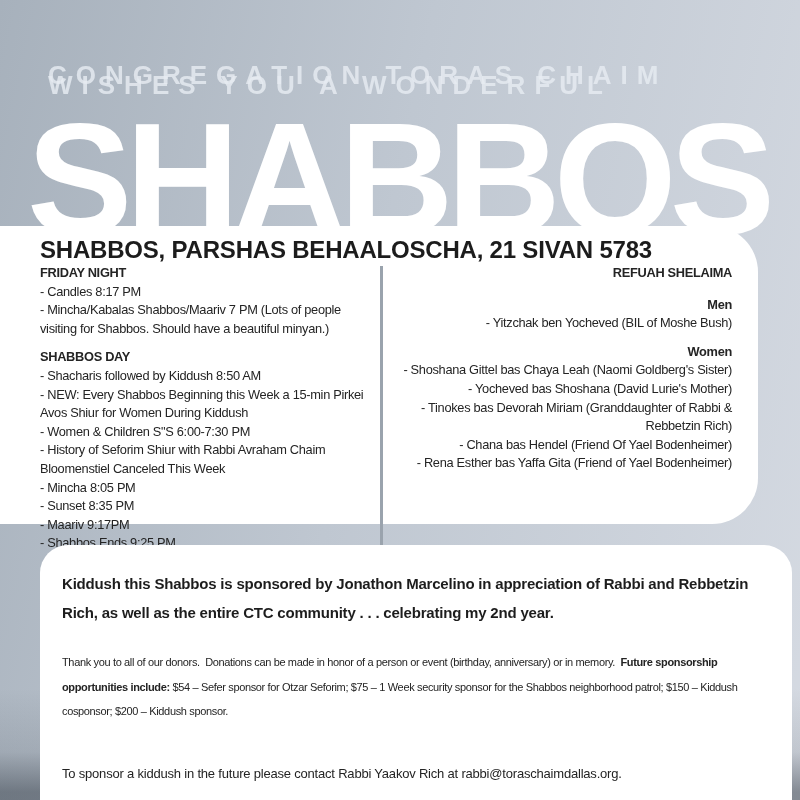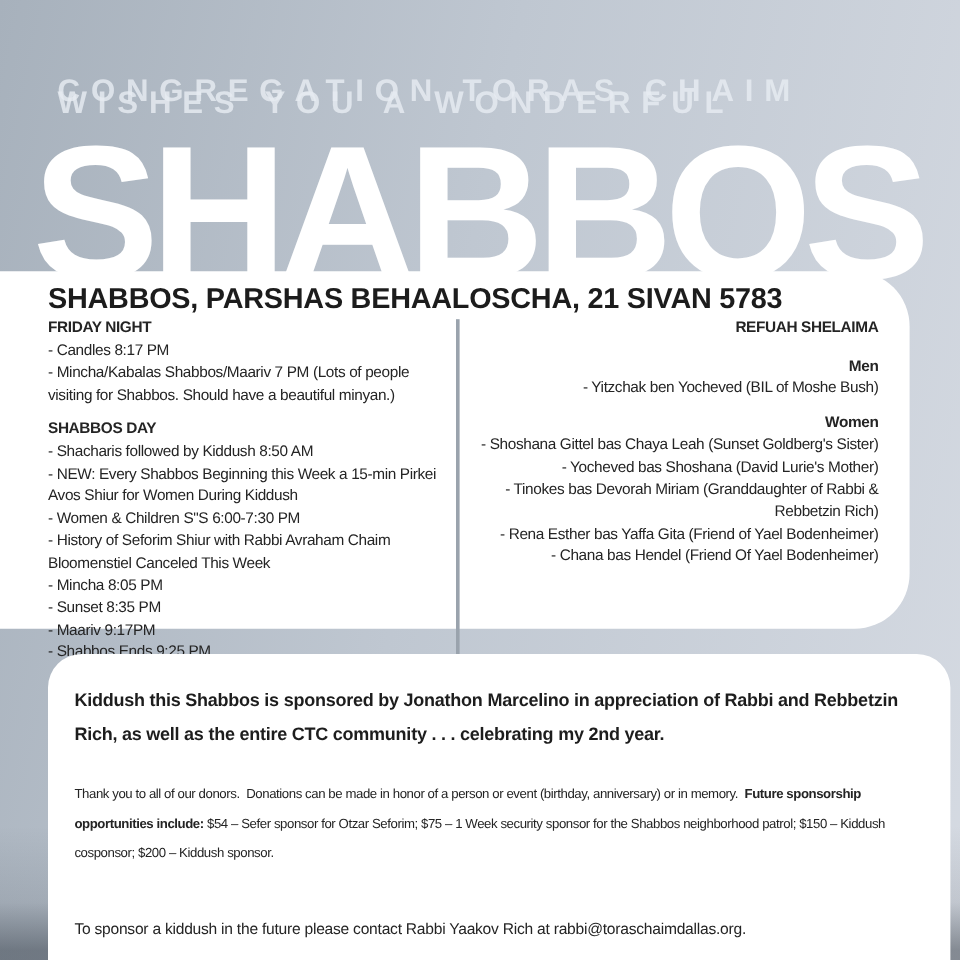--- a/index.html
+++ b/index.html
@@ -166,25 +166,25 @@
       <div class="col-right">
         <div class="sec-heading">REFUAH SHELAIMA</div>
         <div class="gap-md"></div>
         <div class="section">
           <div class="sec-heading">Men</div>
           <div class="li">- Yitzchak ben Yocheved (BIL of Moshe Bush)</div>
         </div>
         <div class="gap-sm"></div>
         <div class="section">
           <div class="sec-heading">Women</div>
-          <div class="li">- Shoshana Gittel bas Chaya Leah (Sunset Goldberg's Sister)</div>
+          <div class="li">- Shoshana Gittel bas Chaya Leah (Naomi Goldberg's Sister)</div>
           <div class="li">- Yocheved bas Shoshana (David Lurie's Mother)</div>
           <div class="li">- Tinokes bas Devorah Miriam (Granddaughter of Rabbi &amp; Rebbetzin Rich)</div>
+          <div class="li">- Chana bas Hendel (Friend Of Yael Bodenheimer)</div>
           <div class="li">- Rena Esther bas Yaffa Gita (Friend of Yael Bodenheimer)</div>
-          <div class="li">- Chana bas Hendel (Friend Of Yael Bodenheimer)</div>
         </div>
       </div>
 
     </div>
   </div>
 
   <div class="card card-bottom">
     <div class="sponsor-lead">Kiddush this Shabbos is sponsored by Jonathon Marcelino in appreciation of Rabbi and Rebbetzin Rich, as well as the entire CTC community . . . celebrating my 2nd year.</div>
     <div class="sponsor-para"><span>Thank you to all of our donors.  Donations can be made in honor of a person or event (birthday, anniversary) or in memory.  </span><span class="inline-bold">Future sponsorship opportunities include:</span><span> $54 – Sefer sponsor for Otzar Seforim; $75 – 1 Week security sponsor for the Shabbos neighborhood patrol; $150 – Kiddush cosponsor; $200 – Kiddush sponsor.</span></div>
     <div class="sponsor-contact">To sponsor a kiddush in the future please contact Rabbi Yaakov Rich at rabbi@toraschaimdallas.org.</div>

